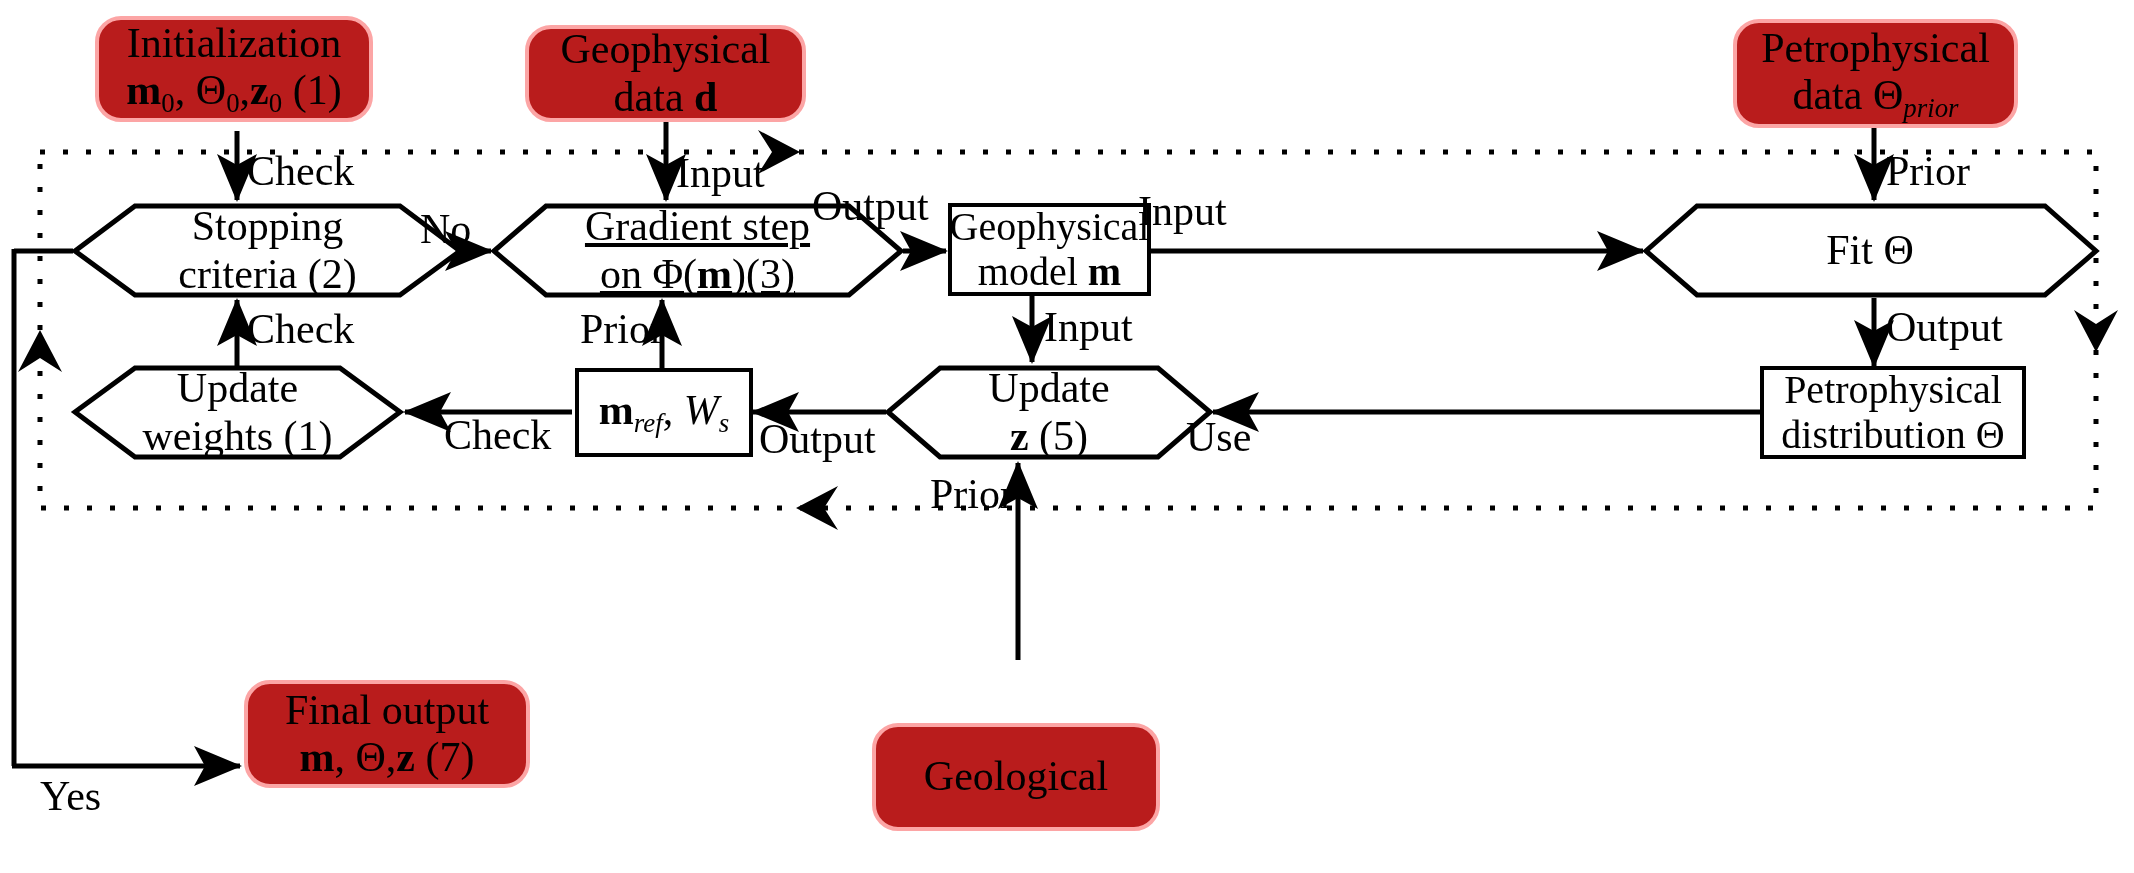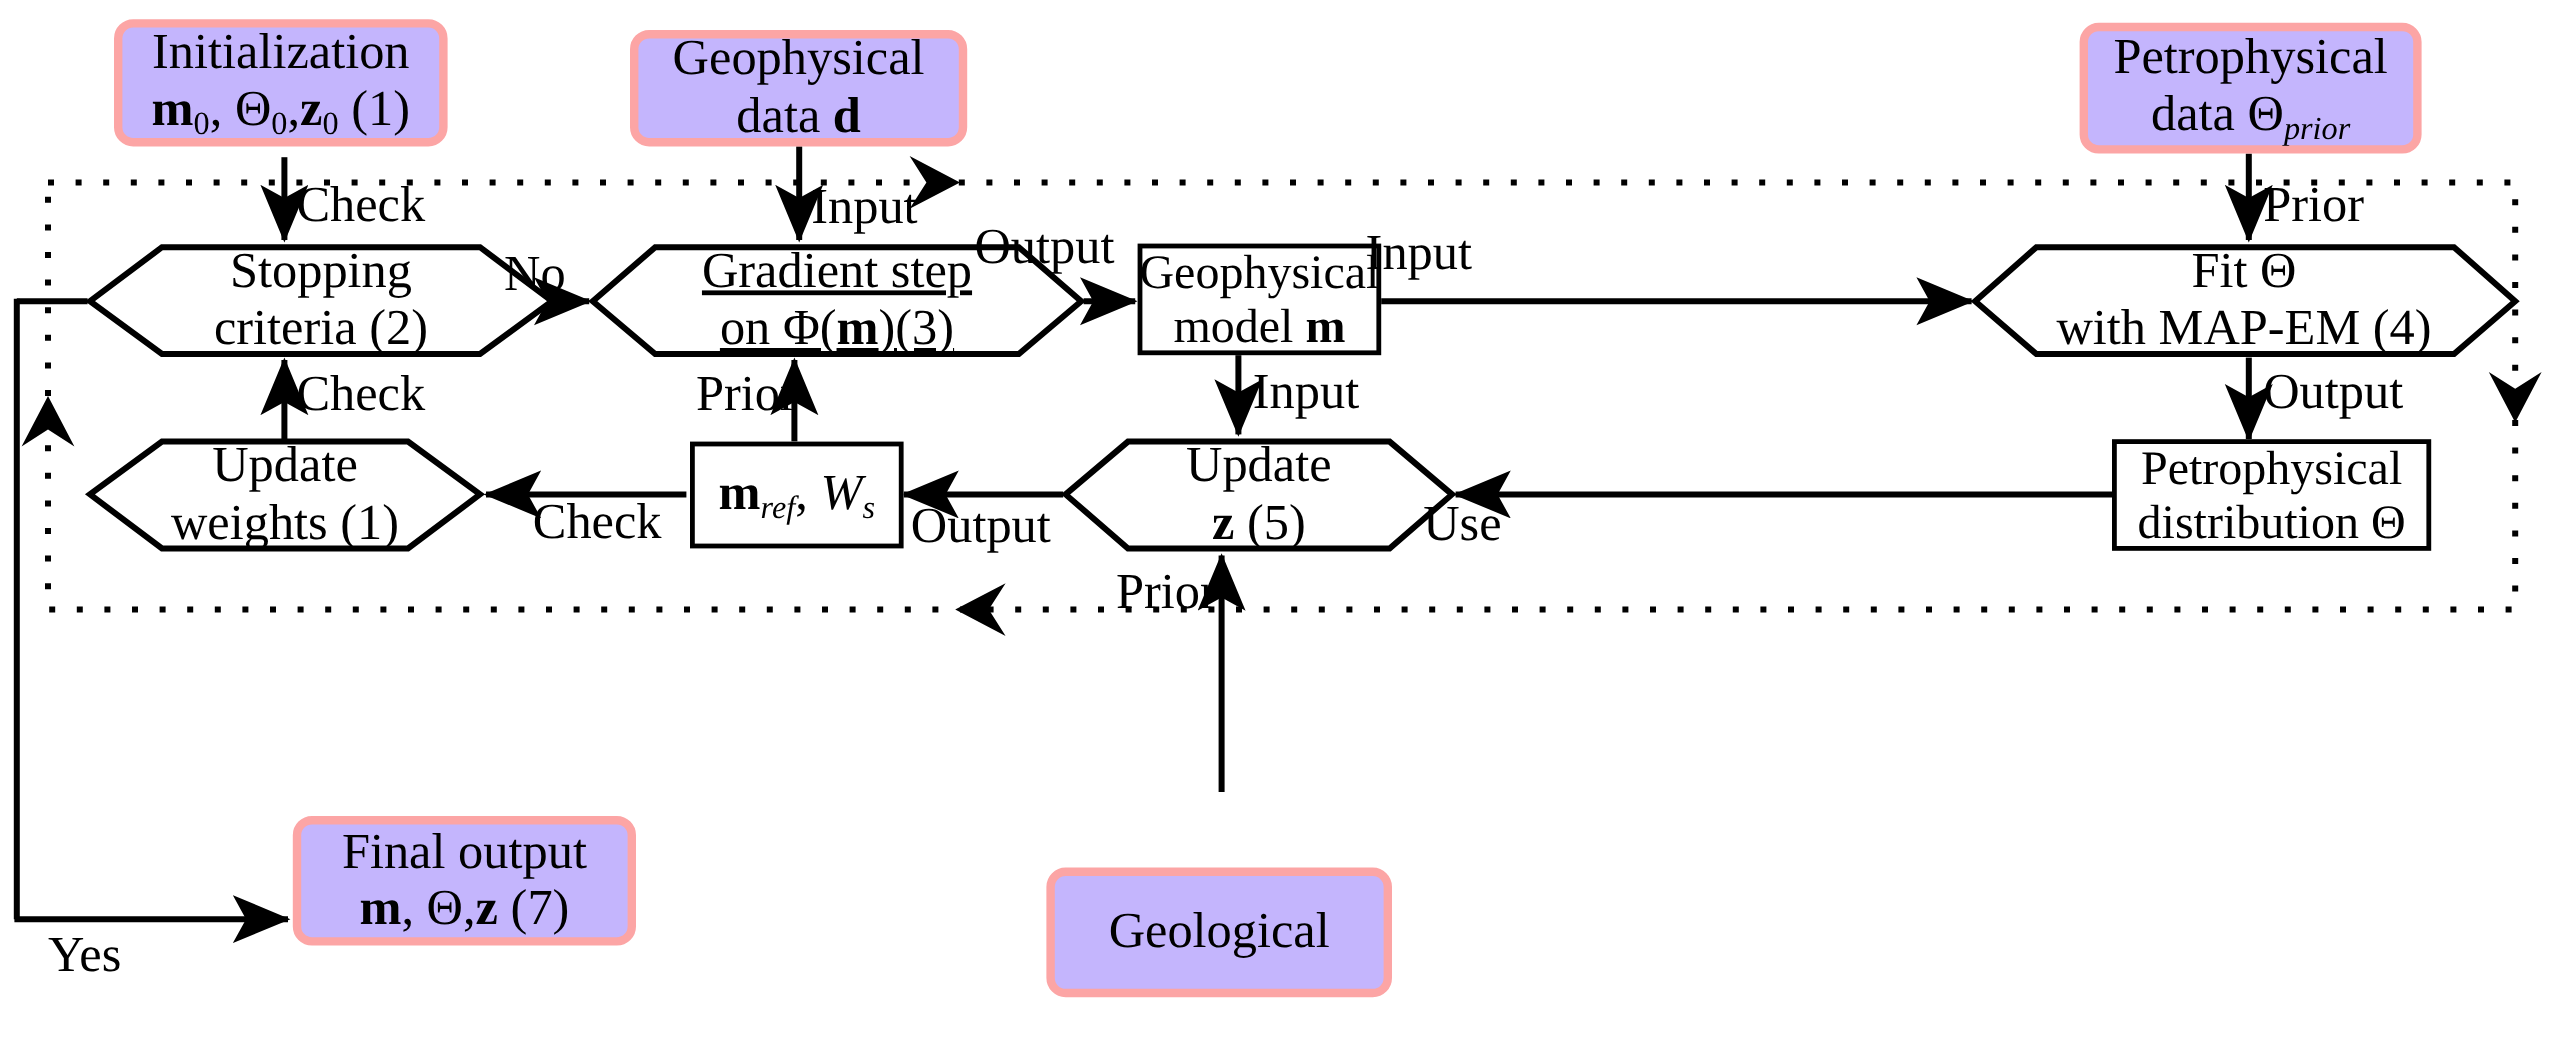--- a/index.html
+++ b/index.html
@@ -34,23 +34,23 @@
     text-align: center;
     line-height: 1.12;
     z-index: 5;
     pointer-events: auto;
   }
   .node .ln {
     display: block;
     white-space: nowrap;
   }
   .rounded-box {
-    border: 7px solid #fca5a5;
-    border-radius: 16px;
-    background: #c4b5fd;
+    border: 4px solid #fca5a5;
+    border-radius: 26px;
+    background: #b91c1c;
     box-sizing: border-box;
   }
   .rect-box {
     border: 4px solid #000;
     background: #fff;
     box-sizing: border-box;
   }
   .hex-node {
     background: transparent;
   }
@@ -201,21 +201,20 @@
     <span class="ln t42">on Φ(<b>m</b>)(3)</span>
   </div>
 
   <div class="node rect-box" style="left:948px; top:203px; width:203px; height:93px;">
     <span class="ln t40">Geophysical</span>
     <span class="ln t40">model <b>m</b></span>
   </div>
 
   <div class="node hex-node" style="left:1660px; top:206px; width:420px; height:89px;">
     <span class="ln t42">Fit Θ</span>
-    <span class="ln t42">with MAP-EM (4)</span>
   </div>
 
   <div class="node hex-node" style="left:75px; top:368px; width:325px; height:89px;">
     <span class="ln t42">Update</span>
     <span class="ln t42">weights (1)</span>
   </div>
 
   <div class="node rect-box" style="left:575px; top:368px; width:178px; height:89px;">
     <span class="ln t42"><b>m</b><sub><i>ref</i></sub>, <i>W</i><sub><i>s</i></sub></span>
   </div>

